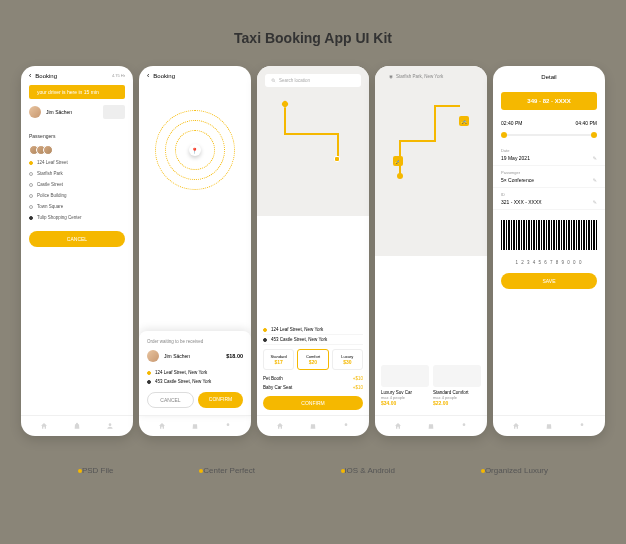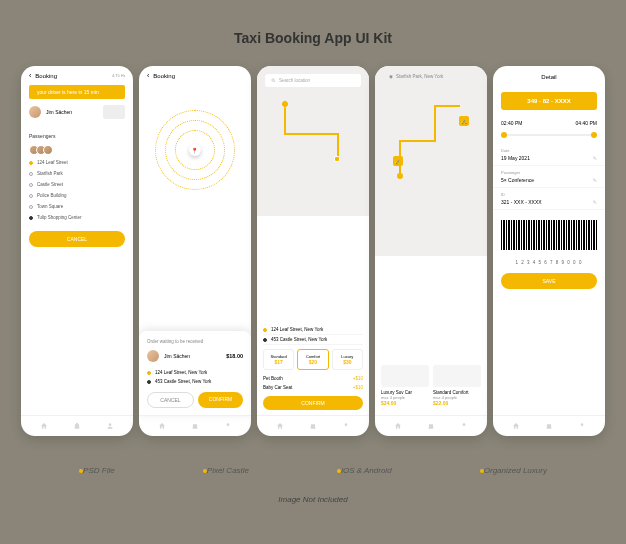--- a/index.html
+++ b/index.html
@@ -87,21 +87,21 @@
 .s5-field { padding: 4px 8px; border-bottom: 1px solid #f5f5f5; }
 .s5-label { font-size: 4px; color: #999; margin-bottom: 2px; }
 .s5-value { font-size: 5px; display: flex; justify-content: space-between; align-items: center; }
 .s5-edit { color: #bbb; font-size: 5px; }
 .s5-barcode { margin: 10px 8px; height: 30px; background: repeating-linear-gradient(90deg, #000 0px, #000 1px, #fff 1px, #fff 2px, #000 2px, #000 4px, #fff 4px, #fff 5px); }
 .s5-barcode-num { text-align: center; font-size: 4.5px; letter-spacing: 1px; color: #666; }
 .s5-save { margin: 8px; padding: 5px; background: #f5b800; color: #fff; text-align: center; border-radius: 10px; font-size: 5px; }
 
 
 .features { display: flex; justify-content: space-around; padding: 0 20px; margin-bottom: 20px; }
-.feature { color: #555; font-size: 8px; display: flex; align-items: center; gap: 0; font-style: italic; }
+.feature { color: #555; font-size: 8px; display: flex; align-items: center; gap: 0; }
 .feature-dot { width: 4px; height: 4px; border-radius: 50%; background: #f5b800; }
 .footer-note { text-align: center; color: #444; font-size: 8px; font-style: italic; }
 
 svg { display: block; }
 </style>
 </head>
 <body>
 
 <div class="wrapper">
   <h1 class="title">Taxi Booking App UI Kit</h1>
@@ -361,26 +361,25 @@
 
   </div>
 
   <div class="features">
     <div class="feature">
         <span class="feature-dot"></span>
         <span>PSD File</span>
       </div>
     <div class="feature">
         <span class="feature-dot"></span>
-        <span>Pixel Castle</span>
+        <span>Center Perfect</span>
       </div>
     <div class="feature">
         <span class="feature-dot"></span>
         <span>iOS &amp; Android</span>
       </div>
     <div class="feature">
         <span class="feature-dot"></span>
         <span>Organized Luxury</span>
       </div>
   </div>
 
-  <div class="footer-note">Image Not Included</div>
 </div>
 
 </body></html>

